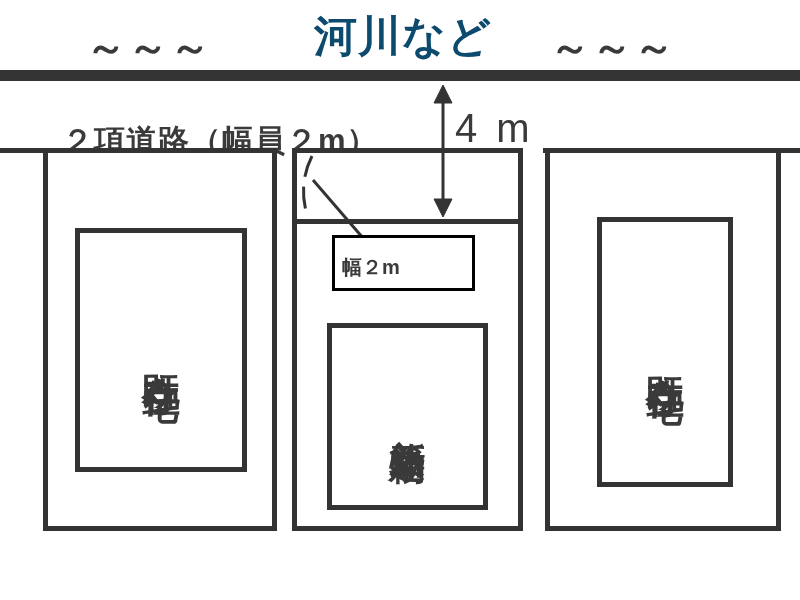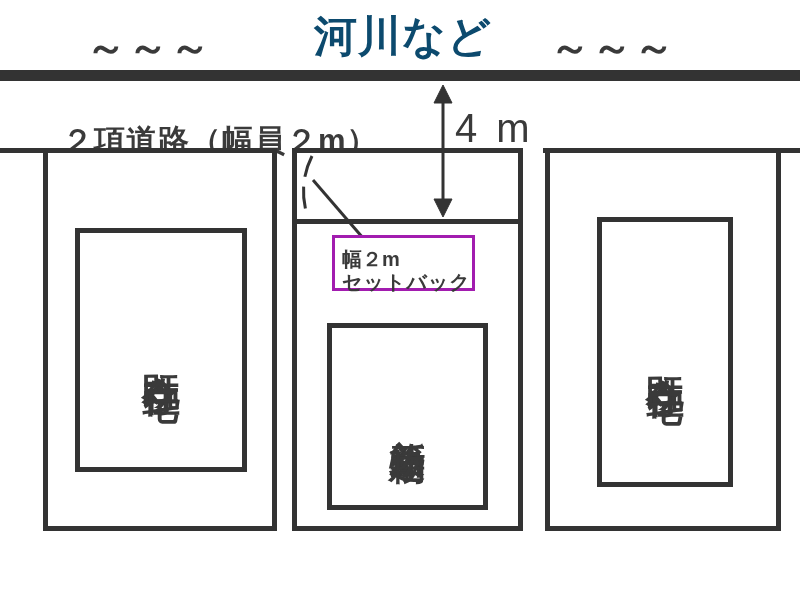--- a/index.html
+++ b/index.html
@@ -24,22 +24,22 @@
   .building{border:5px solid #333333;background:#ffffff;box-sizing:border-box;
     display:flex;align-items:center;justify-content:center;}
   .bldg-left{left:75px;top:228px;width:172px;height:244px;}
   .bldg-center{left:327px;top:323px;width:161px;height:187px;}
   .bldg-right{left:597px;top:217px;width:136px;height:270px;}
   .vtext{writing-mode:vertical-rl;text-orientation:upright;font-weight:bold;
     color:#3a3a3a;letter-spacing:3px;line-height:1;}
   .vtext-big{font-size:38px;}
   .vtext-mid{font-size:36px;}
   .width-label{left:455px;top:106px;font-size:40px;font-weight:500;letter-spacing:4px;white-space:nowrap;}
-  .callout-box{left:332px;top:235px;width:143px;height:56px;border:3px solid #a21caf;
-    background:#ffffff;box-sizing:border-box;padding:10px 0 0 7px;z-index:5;}
+  .callout-box{left:332px;top:235px;width:143px;height:56px;border:3px solid #000000;
+    background:#ffffff;box-sizing:border-box;padding:18px 0 0 7px;z-index:5;}
   .callout-line1{font-size:20px;font-weight:bold;line-height:23px;white-space:nowrap;}
   .callout-line2{font-size:20px;font-weight:bold;line-height:23px;letter-spacing:1px;white-space:nowrap;}
   svg.overlay{position:absolute;left:0;top:0;width:800px;height:600px;pointer-events:none;z-index:4;}
 </style>
 </head>
 <body>
 
 <div id="canvas">
 
   <div class="abs wave" style="left:86px;top:20px;">～～～</div>
@@ -80,16 +80,15 @@
       <polygon points="443,217 434,199 452,199"></polygon>
     </g>
 
     <path d="M 312 156 C 302 176 301 197 308 218" fill="none" stroke="#333333" stroke-width="3" stroke-dasharray="22 10"></path>
 
     <line x1="313" y1="180" x2="363" y2="238" stroke="#333333" stroke-width="3"></line>
   </svg>
 
   <div class="abs callout-box">
     <div class="callout-line1">幅２m</div>
-    <div class="callout-line2">セットバック</div>
   </div>
 
 </div>
 
 </body></html>

